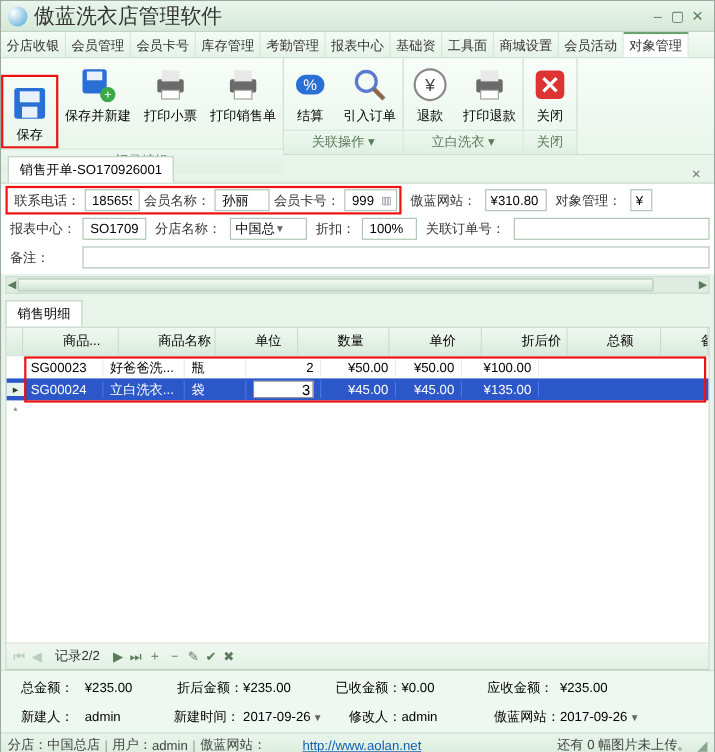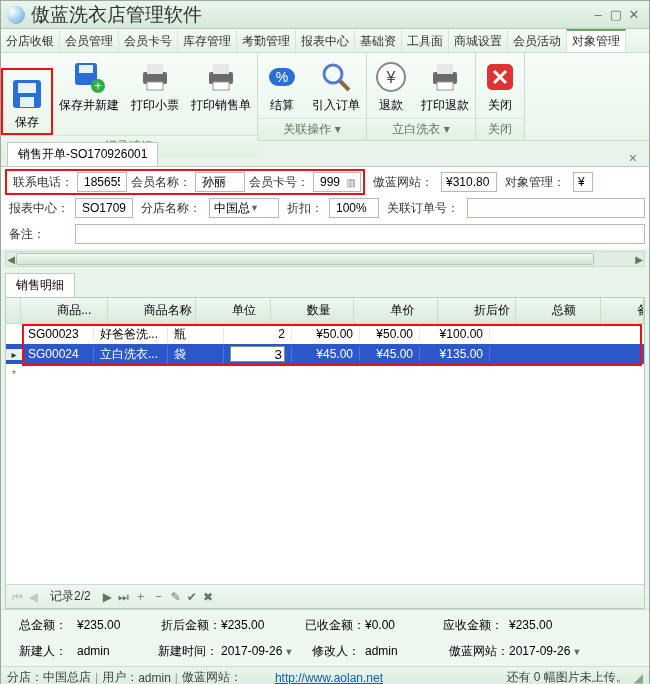--- a/index.html
+++ b/index.html
@@ -340,21 +340,21 @@
       <span class="lbl" style="width:66px;text-align:right">已收金额：</span>
       <span class="fld" style="width:78px"><span>¥0.00</span></span>
       <span class="lbl" style="width:66px;text-align:left">应收金额：</span>
       <span class="fld" style="width:78px"><span>¥235.00</span></span>
     </div>
     <div class="footer-row">
       <span class="lbl" style="width:58px">新建人：</span>
       <span class="fld" style="width:78px"><span>admin</span></span>
       <span class="lbl" style="width:66px;text-align:center">新建时间：</span>
       <span class="fld" style="width:86px"><span>2017-09-26</span><span style="font-size:9px;color:#666;margin-left:2px;">▼</span></span>
-      <span class="lbl" style="width:58px;text-align:center">修改人：</span>
+      <span class="lbl" style="width:58px;text-align:right">修改人：</span>
       <span class="fld" style="width:78px"><span>admin</span></span>
       <span class="lbl" style="width:66px;text-align:right">傲蓝网站：</span>
       <span class="fld" style="width:86px"><span>2017-09-26</span><span style="font-size:9px;color:#666;margin-left:2px;">▼</span></span>
     </div>
   </div>
 
   
   <div class="statusbar">
     <span>分店：</span>
     <span></span>

